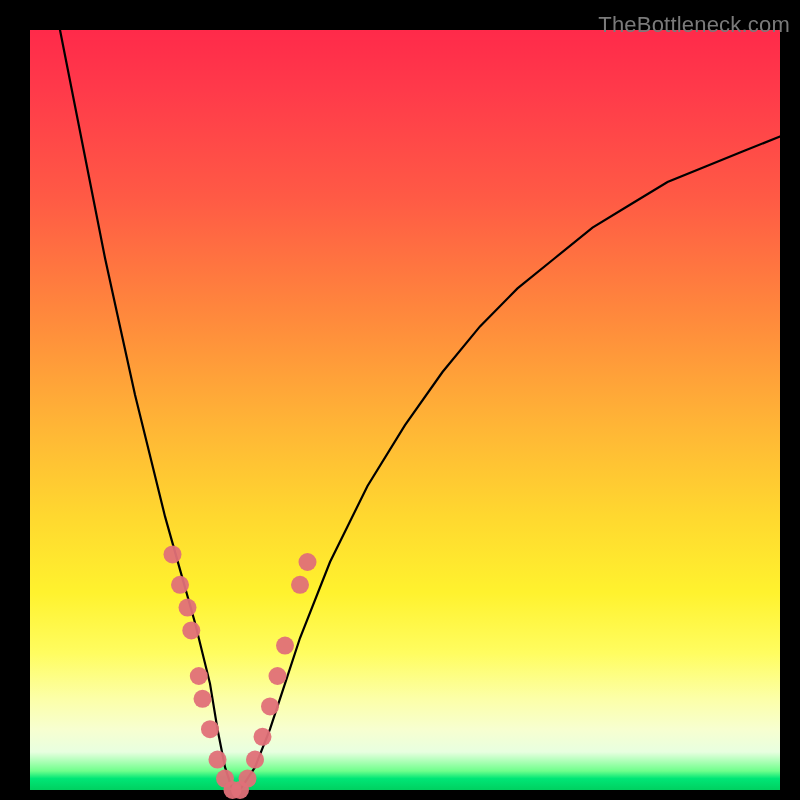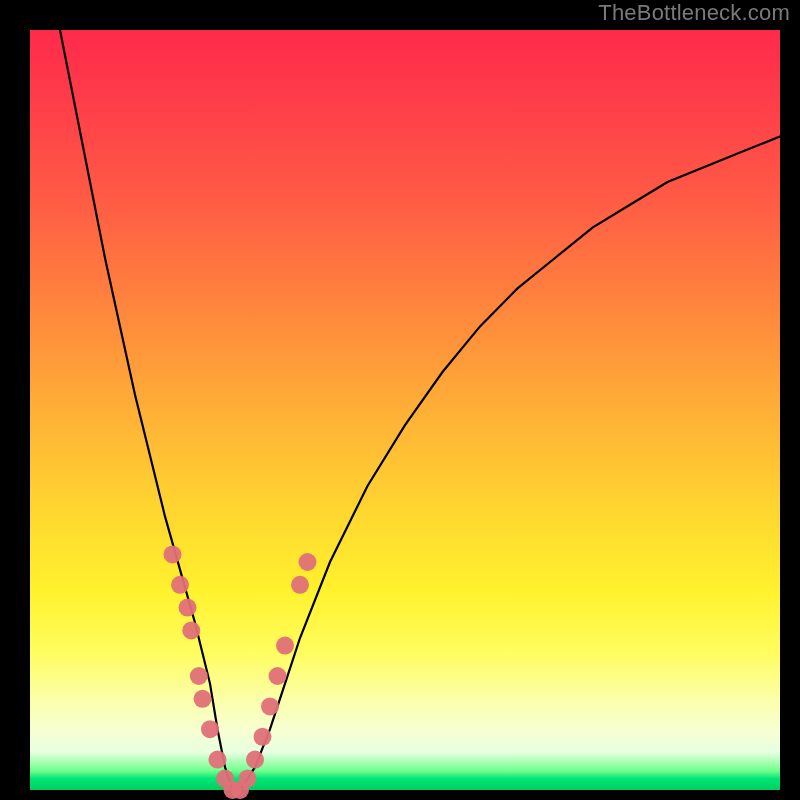--- a/index.html
+++ b/index.html
@@ -37,21 +37,21 @@
       #fcffa8 88%,
       #f7ffd0 92%,
       #e8ffe0 95%,
       #6fff8c 97.5%,
       #00e676 98.5%,
       #00d060 100%
     );
   }
   .watermark {
     position: absolute;
-    top: 0;
+    top: 12px;
     right: 10px;
     color: #7a7a7a;
     font-size: 22px;
     font-weight: 500;
     letter-spacing: 0.2px;
     user-select: none;
   }
   svg.curve {
     position: absolute;
     left: 0;

